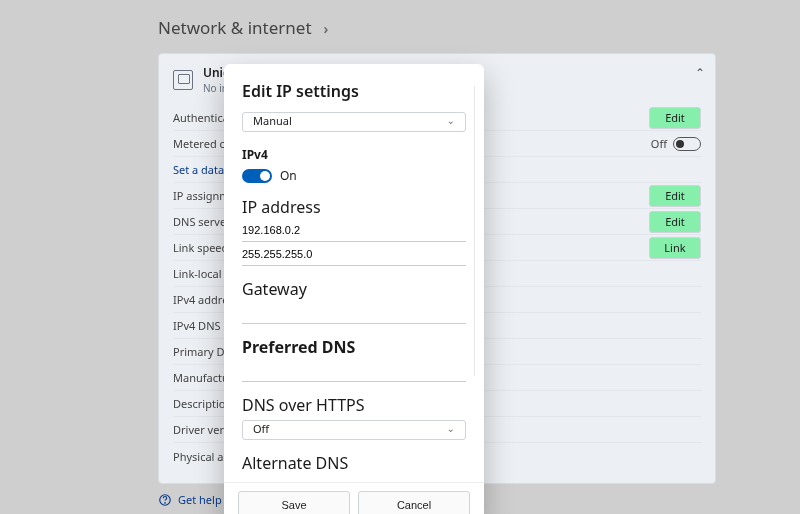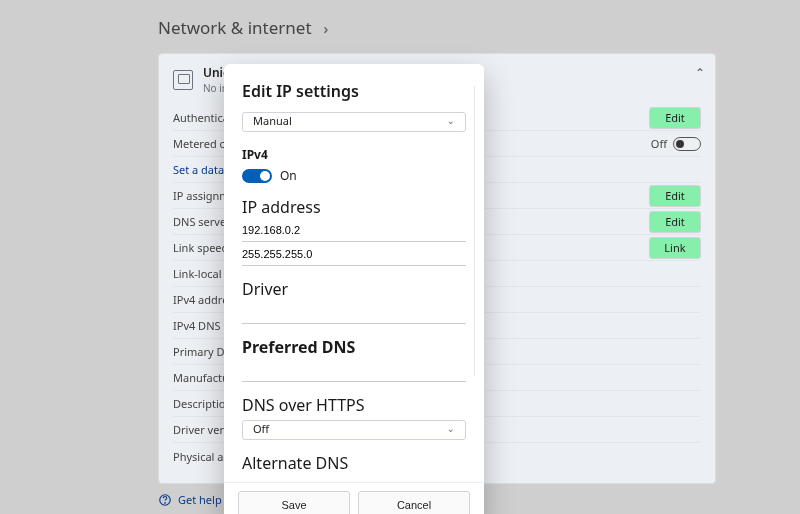--- a/index.html
+++ b/index.html
@@ -162,21 +162,21 @@
     <div class="toggle-row">
       <div class="on-switch"></div>
       <span>On</span>
     </div>
 
     <div class="field-label">IP address</div>
     <input class="text-input" value="192.168.0.2" style="">
 
     <input class="text-input" value="255.255.255.0" style="">
 
-    <div class="field-label">Driver</div>
+    <div class="field-label">Gateway</div>
     <input class="text-input" value="" style="">
 
     <div class="field-label" style="font-weight:700">Preferred DNS</div>
     <input class="text-input" value="" style="">
 
     <div class="field-label">DNS over HTTPS</div>
     <div class="select" style="margin-top:4px">
       <span>Off</span>
       <span class="chev">⌄</span>
     </div>

